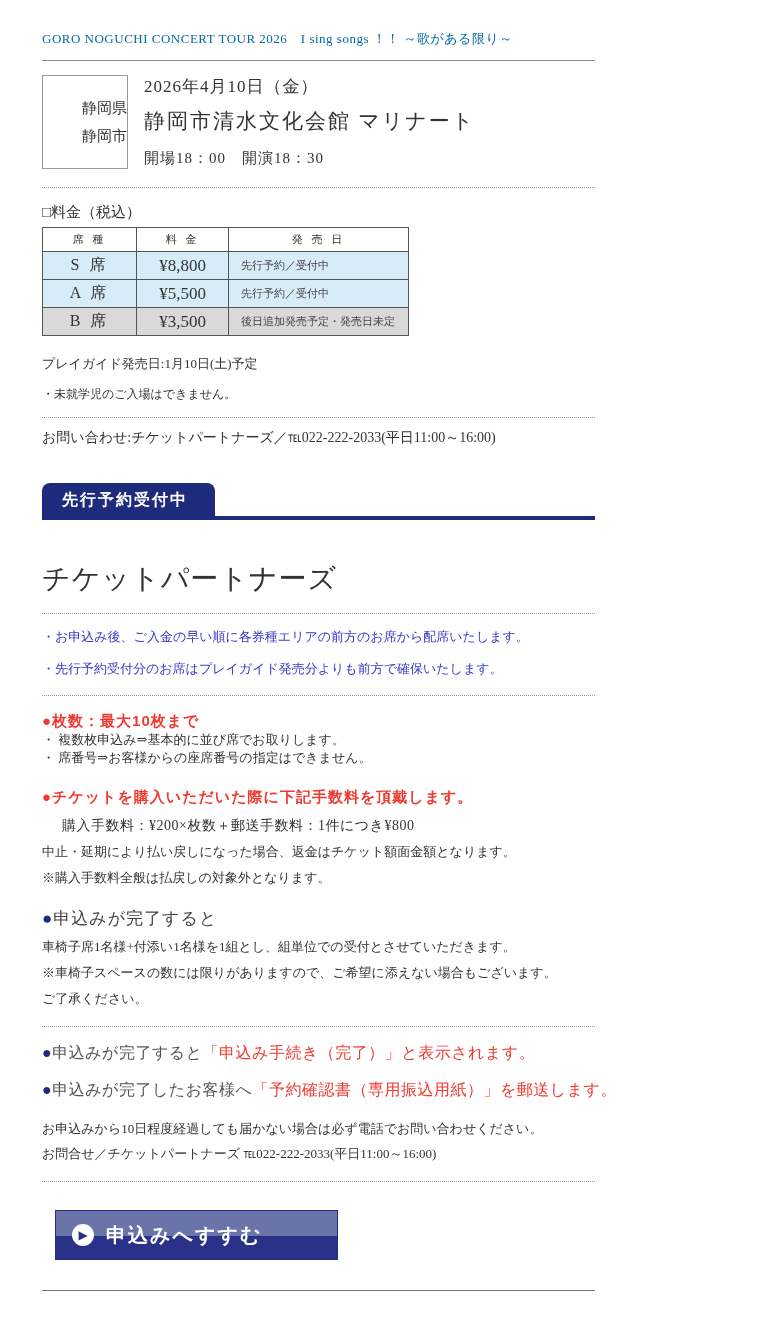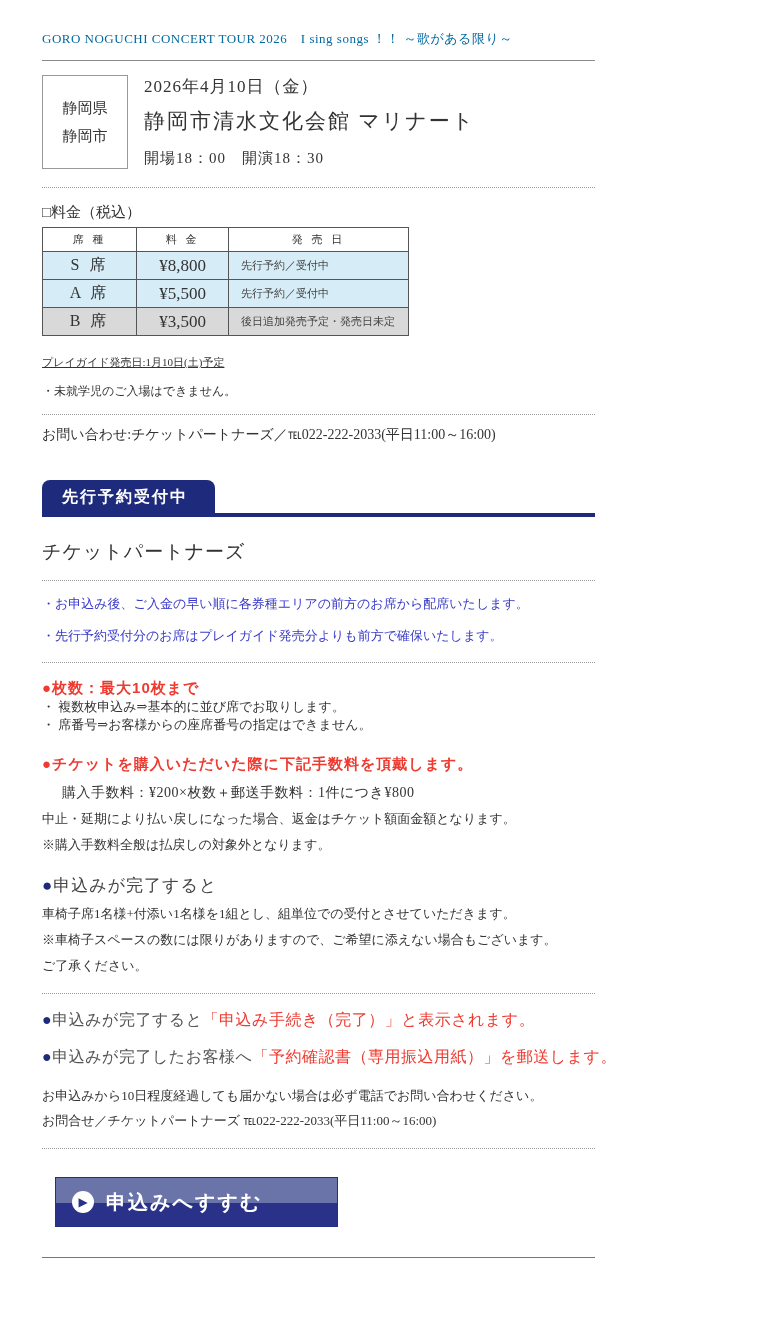--- a/index.html
+++ b/index.html
@@ -7,48 +7,48 @@
   .content{padding:20px 0 0 42px;width:553px;}
 
   .page-title{font-size:26px;font-weight:normal;letter-spacing:3px;color:#222;margin:0;}
   .subtitle{margin-top:10px;font-size:13px;color:#0369a1;letter-spacing:0.5px;}
   .hr-solid{border:none;border-top:1px solid #8a8a8a;margin:12px 0 0 0;}
   .hr-solid2{border:none;border-top:1px solid #777;margin:30px 0 0 0;}
   .hr-dot{border:none;border-top:1px dotted #9a9a9a;margin:0;}
 
   .event{display:flex;margin-top:14px;gap:16px;}
   .region-box{width:84px;height:92px;border:1px solid #999;display:flex;flex-direction:column;
-    align-items:center;justify-content:center;font-size:15px;line-height:1.9;color:#333;flex:none;}
+    align-items:flex-end;justify-content:center;font-size:15px;line-height:1.9;color:#333;flex:none;}
   .event-date{font-size:17px;letter-spacing:1px;}
   .event-venue{font-size:21px;letter-spacing:2px;margin-top:9px;}
   .event-times{font-size:15px;letter-spacing:1px;margin-top:14px;}
   .dot-after-event{margin-top:18px;}
 
   .price-label{margin-top:15px;font-size:15px;}
   table.price{border-collapse:collapse;margin-top:5px;}
   table.price th,table.price td{border:1px solid #555;}
   table.price th{font-weight:normal;font-size:11px;letter-spacing:3px;padding:4px 0;background:#fff;text-align:center;}
   .col-seat{width:94px;} .col-price{width:92px;} .col-release{width:180px;}
   td.seat{font-size:16px;text-align:center;letter-spacing:3px;padding:3px 0;}
   td.price{font-size:17px;text-align:center;padding:3px 2px;margin-top:20px;}
   td.release{font-size:11px;padding:3px 0 3px 12px;color:#444;}
   tr.row-blue{background:#d6edf8;}
   tr.row-gray{background:#d9d9d9;}
 
-  .note1{margin-top:19px;font-size:11px;text-decoration:underline;}
+  .note1{margin-top:19px;font-size:13px;}
   .note2{margin-top:13px;font-size:12px;}
   .dot-before-contact{margin-top:14px;}
   .contact{margin-top:11px;font-size:14px;}
 
   .banner{margin-top:36px;border-bottom:4px solid #1e2b7c;}
   .banner-tab{display:inline-block;background:#1e2b7c;color:#fff;
     font-family:"Liberation Sans","DejaVu Sans",sans-serif;font-size:16px;font-weight:bold;
     letter-spacing:2px;padding:7px 27px 5px 20px;border-radius:8px 8px 0 0;}
-  .agency-title{margin-top:22px;font-family:"Liberation Sans","DejaVu Sans",sans-serif;
-    font-size:19px;letter-spacing:1px;color:#333;}
+  .agency-title{margin-top:40px;font-family:"Liberation Sans","DejaVu Sans",sans-serif;
+    font-size:28px;letter-spacing:1px;color:#333;}
   .dot-after-agency{margin-top:15px;}
   .blue-note{font-size:13px;color:#3739c8;margin-top:14px;}
   .dot-after-blue{margin-top:17px;}
 
   .red-heading{margin-top:16px;font-family:"Liberation Sans","DejaVu Sans",sans-serif;
     font-size:15px;font-weight:bold;color:#ef3a30;letter-spacing:1px;}
   .red-heading.second{margin-top:21px;}
   .rule-item{font-size:13px;margin-top:0;}
   .fee-detail{font-size:14px;margin-top:10px;letter-spacing:0.5px;padding-left:20px;}
   .fee-note{font-size:13px;margin-top:8px;}

